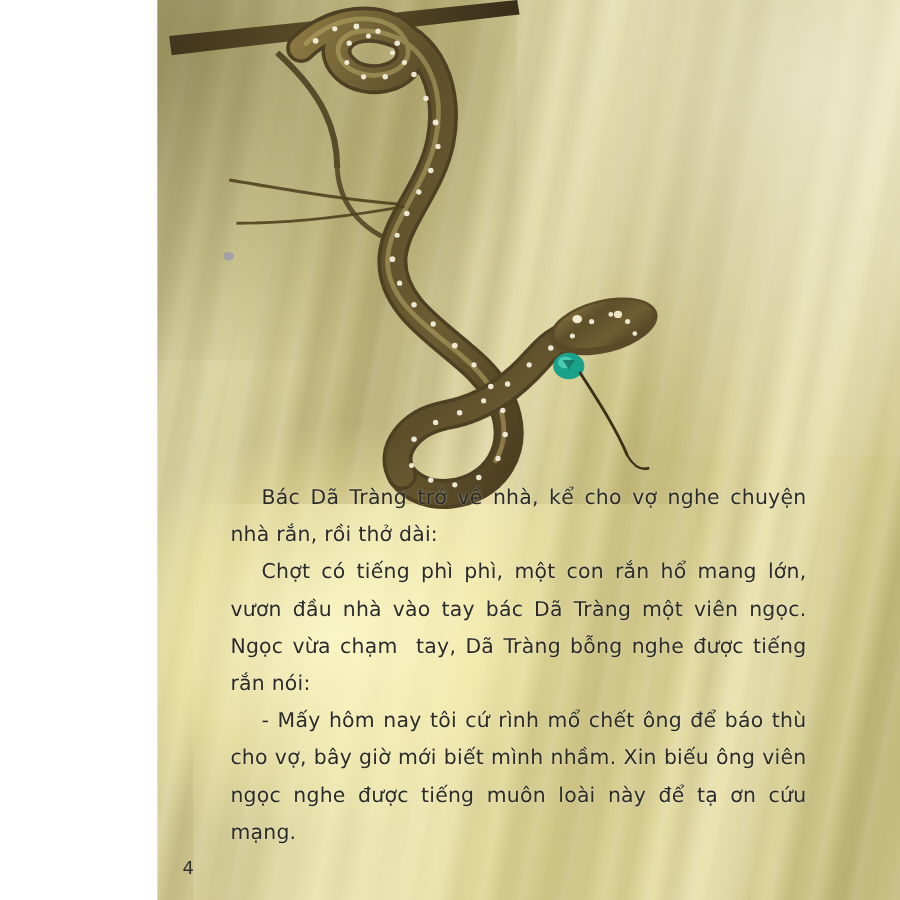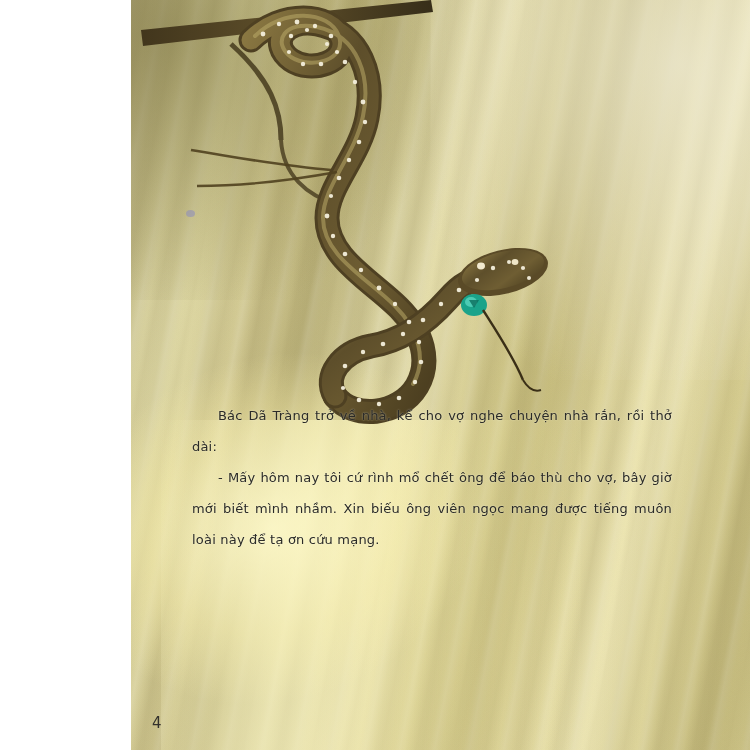--- a/index.html
+++ b/index.html
@@ -137,21 +137,21 @@
   }
 
   
   .text-block {
     position: absolute;
     left: 192px;
     top: 400px;
     width: 480px;
     color: #2b2b28;
     font-family: "DejaVu Sans", sans-serif;
-    font-size: 13px;
+    font-size: 17px;
     line-height: 31px;
     letter-spacing: 0.2px;
     text-align: justify;
     text-shadow: 0 0 2px rgba(255,255,240,0.55);
   }
   .para {
     margin: 0 0 0 0;
     text-indent: 26px;
     white-space: pre-wrap;
   }
@@ -305,18 +305,19 @@
       </g>
     </svg>
 
     <div style="position:absolute;left:55px;top:210px;width:9px;height:7px;background:#8a8abf;opacity:0.55;border-radius:50%;"></div>
   </div>
 
   <div class="left-margin"></div>
 
   <div class="text-block">
     <p class="para">Bác Dã Tràng trở về nhà, kể cho vợ nghe chuyện nhà rắn, rồi thở dài:</p>
-    <p class="para dash">- Mấy hôm nay tôi cứ rình mổ chết ông để báo thù cho vợ, bây giờ mới biết mình nhầm. Xin biếu ông viên ngọc mang được tiếng muôn loài này để tạ ơn cứu mạng.</p>
+    <p class="para">Chợt có tiếng phì phì, một con rắn hổ mang lớn, vươn đầu nhà vào tay bác Dã Tràng một viên ngọc. Ngọc vừa chạm  tay, Dã Tràng bỗng nghe được tiếng rắn nói:</p>
+    <p class="para dash">- Mấy hôm nay tôi cứ rình mổ chết ông để báo thù cho vợ, bây giờ mới biết mình nhầm. Xin biếu ông viên ngọc nghe được tiếng muôn loài này để tạ ơn cứu mạng.</p>
   </div>
 
   <div class="page-number">4</div>
 
 </div>
 
 </body></html>

